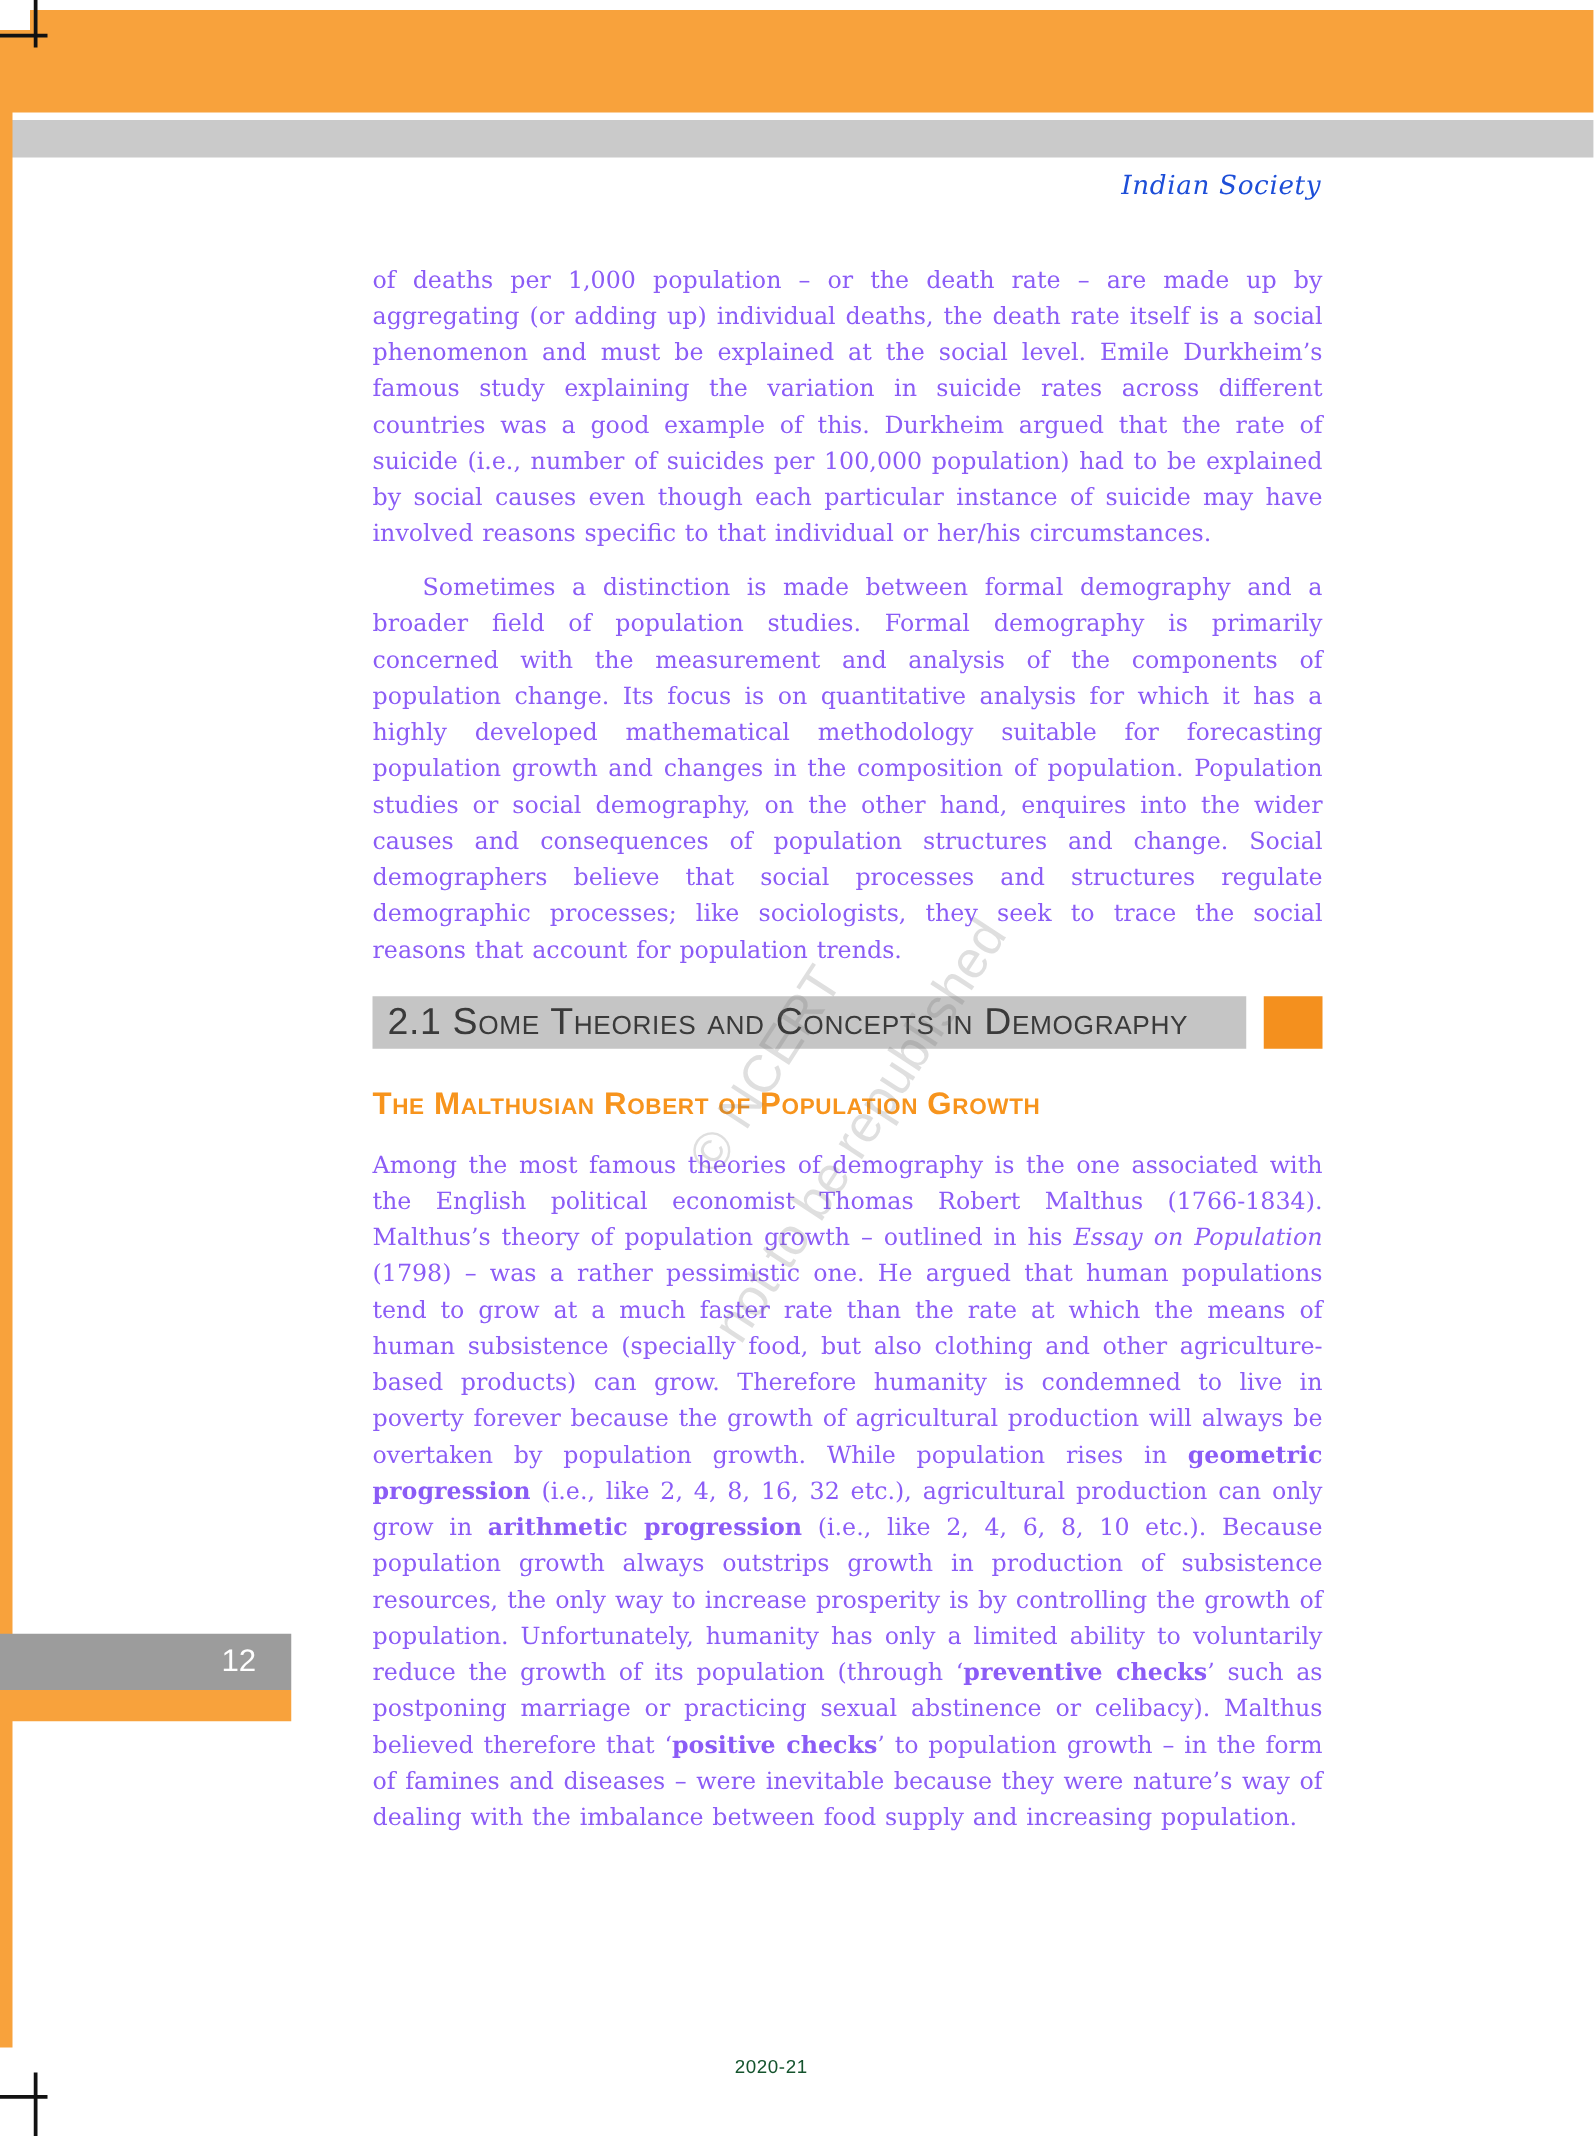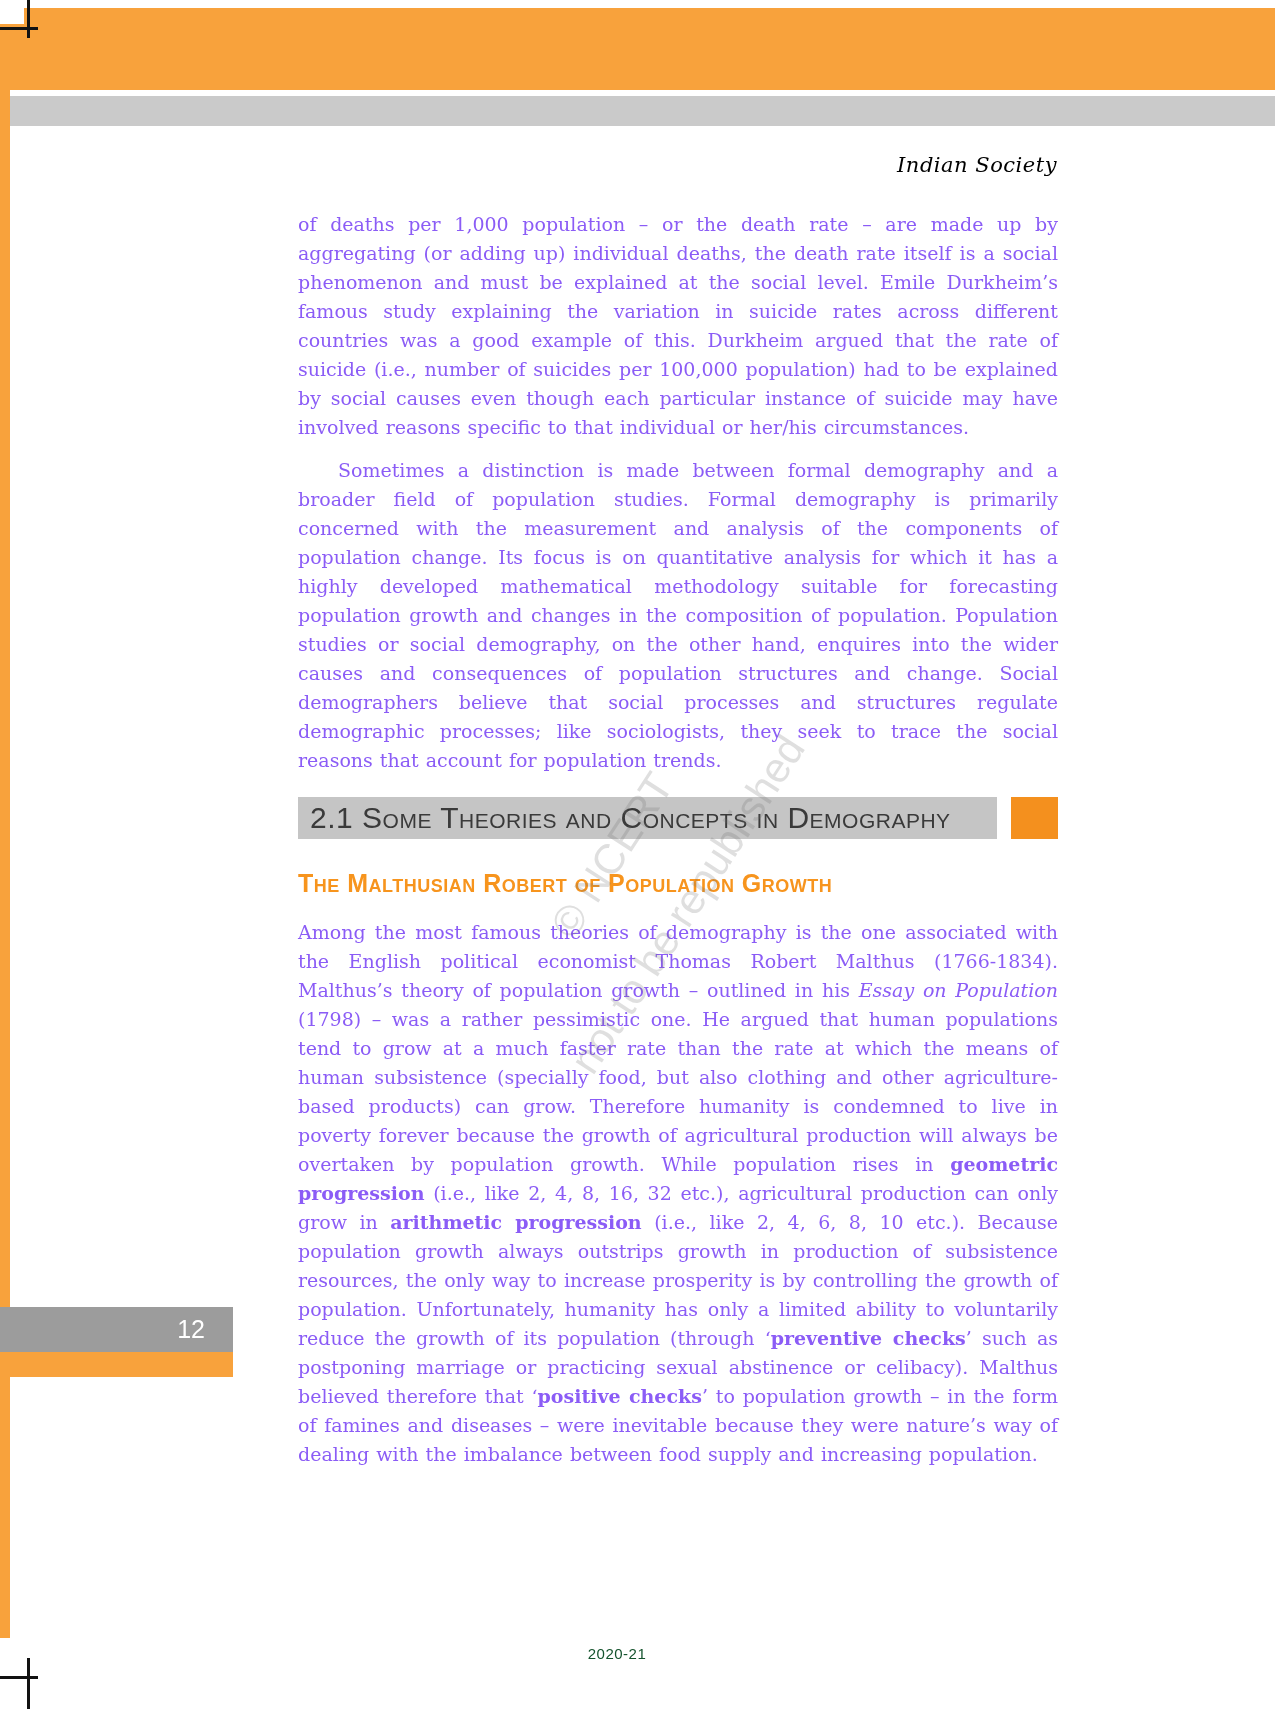--- a/index.html
+++ b/index.html
@@ -15,22 +15,22 @@
   .strip-left  { position:absolute; left:0; top:8px; width:10px; height:1630px; background:#F8A23C; }
   
   .notch-tl { position:absolute; left:0; top:0; width:24px; height:24px; background:#ffffff; z-index:9; }
   .crop { position:absolute; background:#121212; z-index:10; }
   .crop-tl-v { left:27px; top:0; width:3px; height:38px; }
   .crop-tl-h { left:0; top:27px; width:38px; height:3px; }
   .crop-bl-v { left:27px; top:1658px; width:3px; height:51px; }
   .crop-bl-h { left:0; top:1676px; width:38px; height:3px; }
   
   .running-head {
-    position:absolute; top:153px; right:218px;
-    font-style:italic; font-size:21px; color:#000000; letter-spacing:0.5px;
+    position:absolute; top:136px; right:218px;
+    font-style:italic; font-size:21px; color:#1d4ed8; letter-spacing:0.5px;
   }
   
   .content { position:absolute; left:298px; top:210px; width:760px; }
   .para {
     font-size:19px; line-height:29px; text-align:justify;
     color:#8b5cf6; margin-bottom:14px; word-spacing:1px;
   }
   .para.indent { text-indent:40px; }
   .b { font-weight:bold; }
   .i { font-style:italic; }

